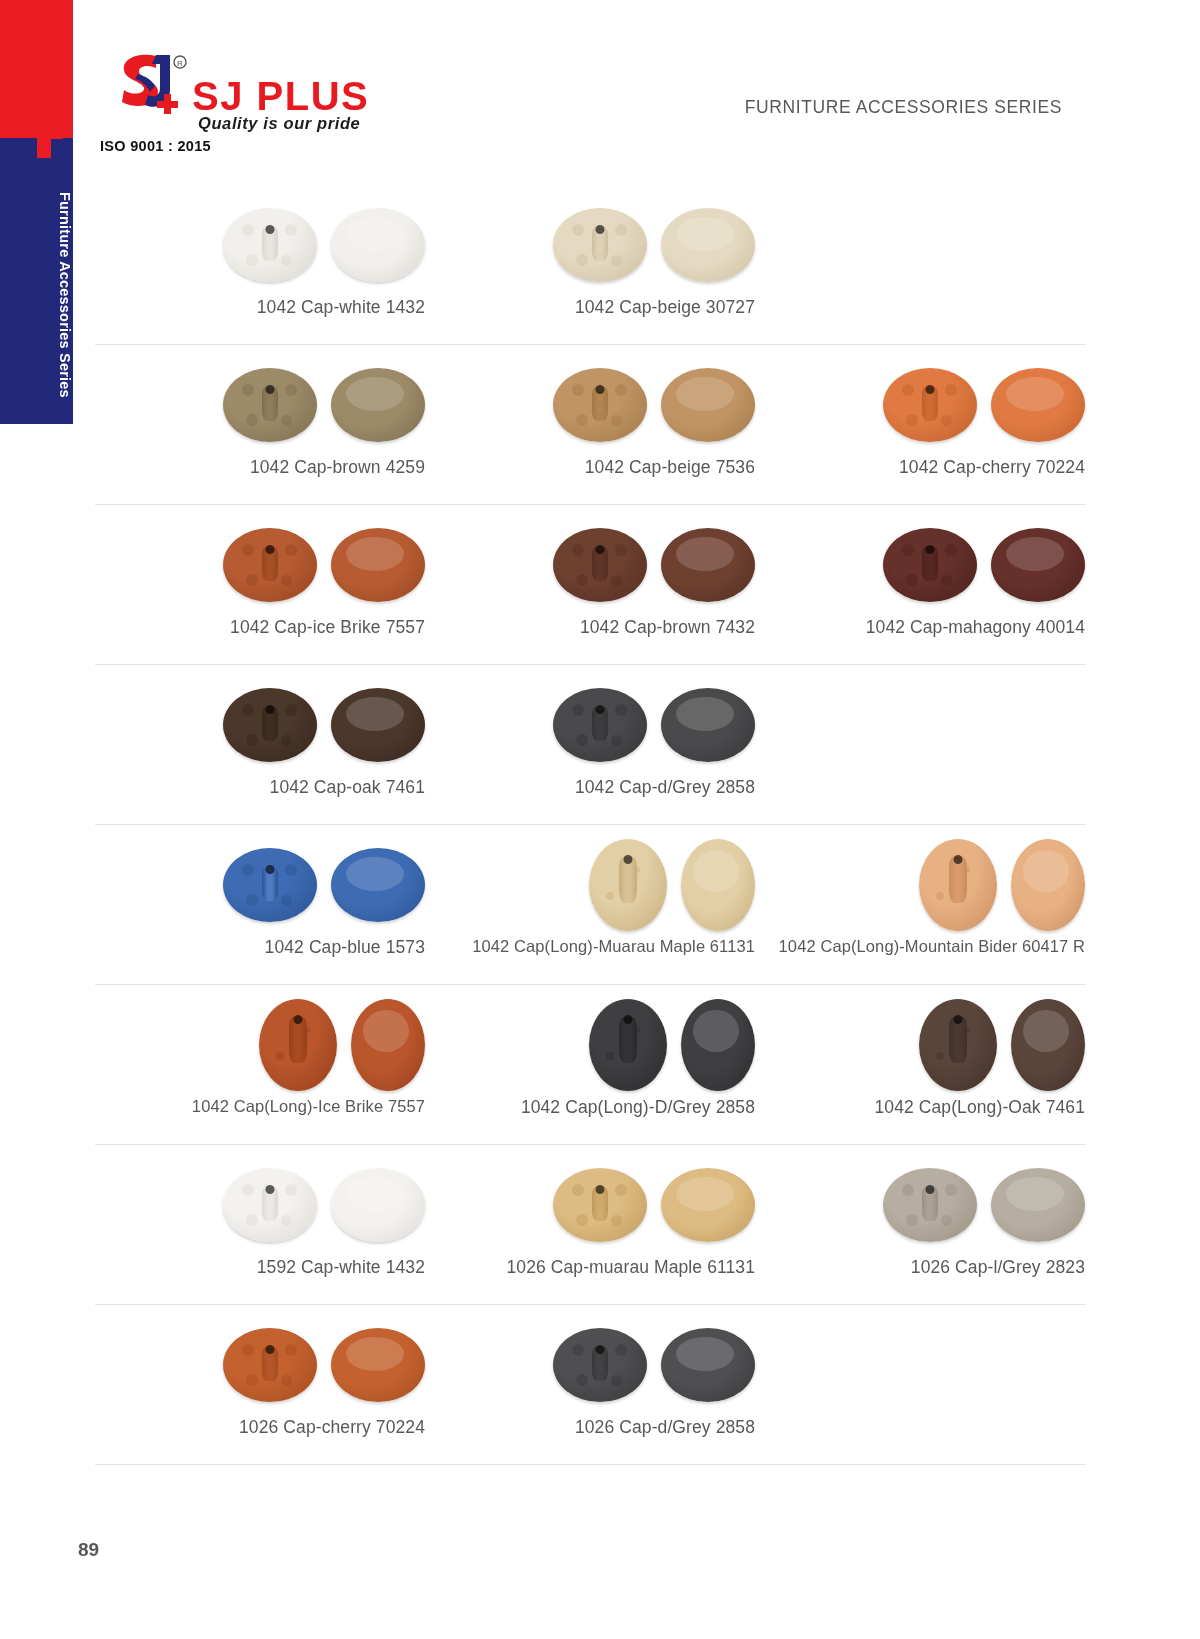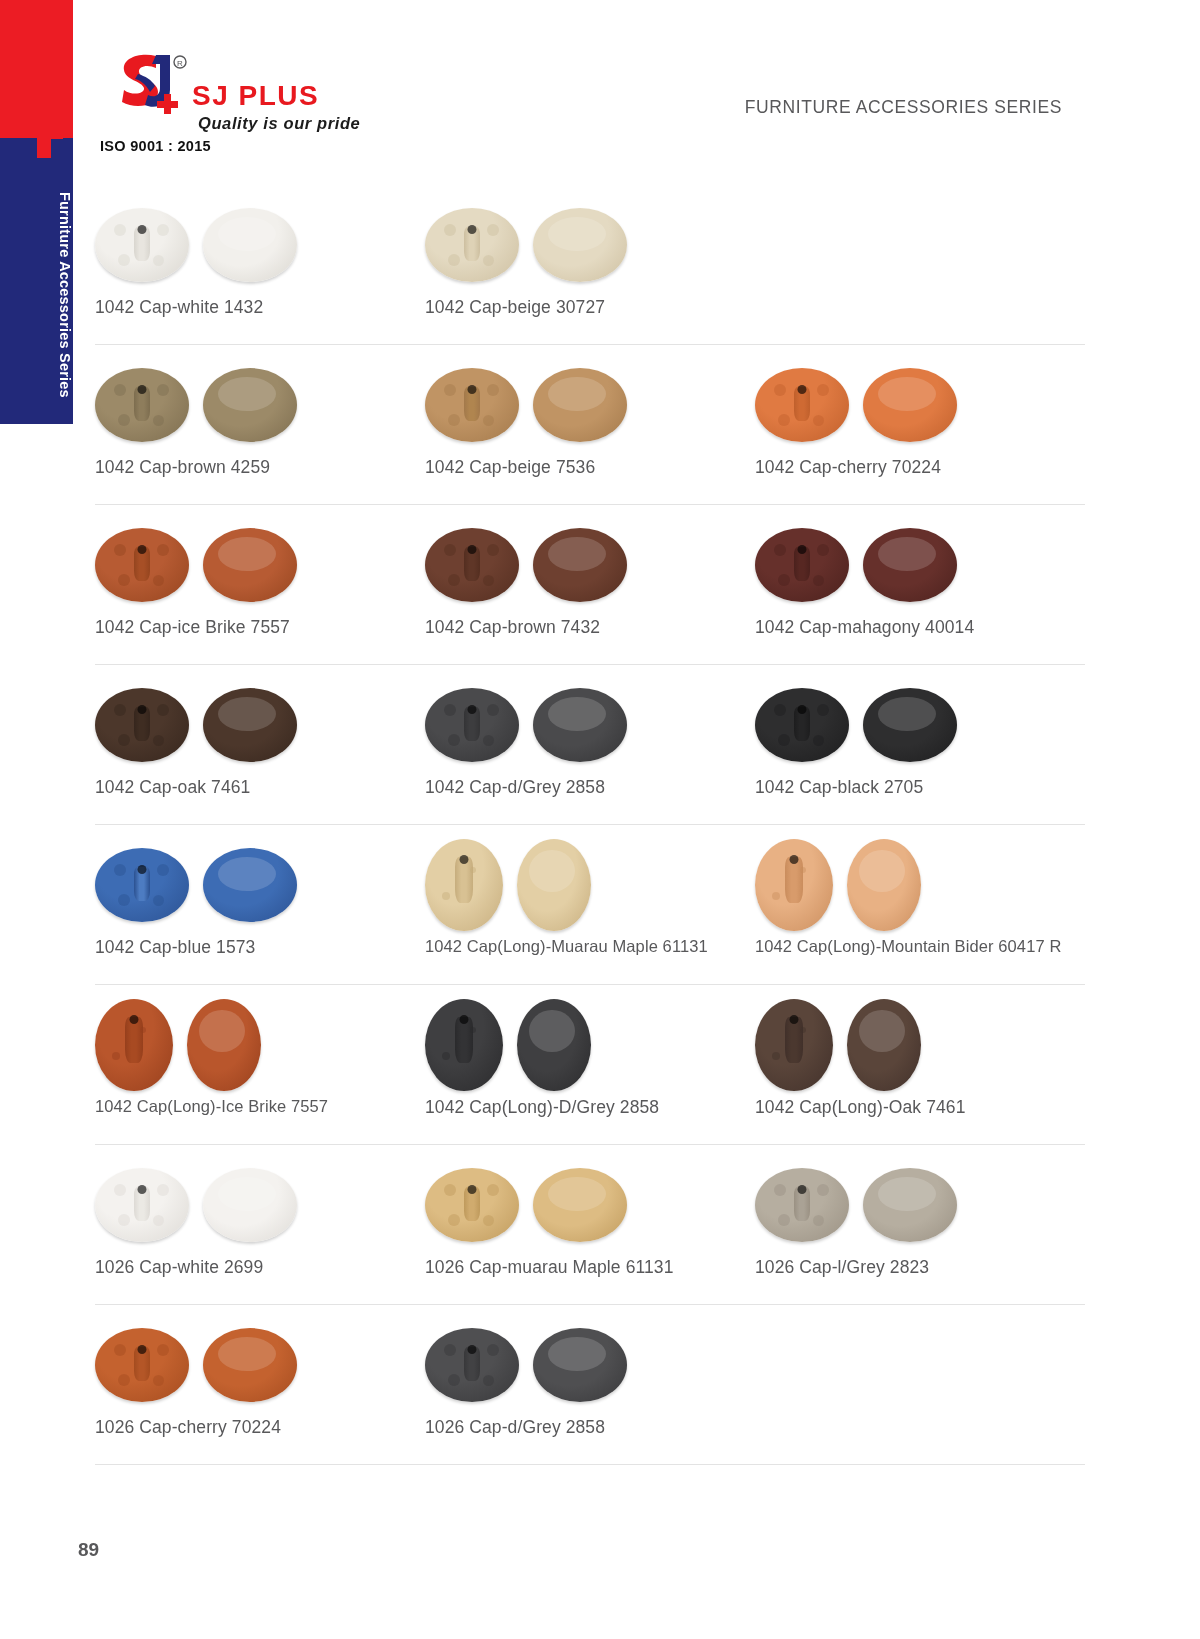--- a/index.html
+++ b/index.html
@@ -79,23 +79,23 @@
     height: 110px;
   }
   .logo-mark {
     position: absolute;
     left: 12px; top: 2px;
     width: 78px; height: 70px;
   }
   .logo-mark svg { display:block; }
   .brand-name {
     position: absolute;
-    left: 92px; top: 32px;
+    left: 92px; top: 26px;
     color: #e8191f;
-    font-size: 28px;
+    font-size: 40px;
     font-weight: bold;
     letter-spacing: 1.5px;
     font-family: "Liberation Sans", sans-serif;
   }
   .brand-tagline {
     position: absolute;
     left: 98px; top: 66px;
     color: #1c1c1c;
     font-size: 16.5px;
     font-style: italic;
@@ -133,21 +133,21 @@
     display: grid;
     grid-template-columns: 1fr 1fr 1fr;
     border-bottom: 1px solid #e3e3e3;
     height: 160px;
   }
   .prod-row:first-child { border-top: none; }
   .prod-cell {
     position: relative;
     display: flex;
     flex-direction: column;
-    align-items: flex-start;
+    align-items: flex-end;
     justify-content: flex-start;
     padding-top: 14px;
   }
   .prod-images {
     height: 92px;
     display: flex;
     align-items: center;
     justify-content: center;
     gap: 14px;
   }
@@ -444,40 +444,20 @@
               </span>
             </span>
             <span class="cap cap-front">
               <span class="cap-disc" style="display: block; width: 94px; height: 74px; background: radial-gradient(at 40% 32%, rgb(74, 74, 76) 0%, rgb(74, 74, 76) 48%, rgb(52, 52, 54) 100%);">
                 <span class="sheen"></span>
               </span>
             </span>
           </div>
           <div class="prod-label">1042 Cap-d/Grey 2858</div>
         </div>
-        <div class="prod-cell">
-          <div class="prod-images">
-            <span class="cap cap-back">
-              <span class="cap-disc" style="display: block; width: 94px; height: 74px; background: radial-gradient(at 38% 30%, rgb(46, 46, 47) 0%, rgb(46, 46, 47) 42%, rgb(29, 29, 30) 100%);">
-                <span class="post" style="width: 16px; height: 34px; top: 26%; background: linear-gradient(90deg, rgb(29, 29, 30) 0%, rgb(37, 37, 38) 35%, rgb(37, 37, 38) 62%, rgb(29, 29, 30) 100%);"></span>
-                <span class="post-hole" style="width: 9px; height: 9px; top: 23%;"></span>
-                <span class="dimple" style="left: 20%; top: 22%; width: 12px; height: 12px; background: rgb(29, 29, 30);"></span>
-                <span class="dimple" style="left: 66%; top: 22%; width: 12px; height: 12px; background: rgb(29, 29, 30);"></span>
-                <span class="dimple" style="left: 24%; top: 62%; width: 12px; height: 12px; background: rgb(29, 29, 30);"></span>
-                <span class="dimple" style="left: 62%; top: 64%; width: 11px; height: 11px; background: rgb(29, 29, 30);"></span>
-              </span>
-            </span>
-            <span class="cap cap-front">
-              <span class="cap-disc" style="display: block; width: 94px; height: 74px; background: radial-gradient(at 40% 32%, rgb(46, 46, 47) 0%, rgb(46, 46, 47) 48%, rgb(29, 29, 30) 100%);">
-                <span class="sheen"></span>
-              </span>
-            </span>
-          </div>
-          <div class="prod-label">1042 Cap-black 2705</div>
-        </div>
       </div>
       <div class="prod-row">
         <div class="prod-cell">
           <div class="prod-images">
             <span class="cap cap-back">
               <span class="cap-disc" style="display: block; width: 94px; height: 74px; background: radial-gradient(at 38% 30%, rgb(61, 108, 180) 0%, rgb(61, 108, 180) 42%, rgb(43, 81, 145) 100%);">
                 <span class="post" style="width: 16px; height: 34px; top: 26%; background: linear-gradient(90deg, rgb(43, 81, 145) 0%, rgb(77, 124, 194) 35%, rgb(77, 124, 194) 62%, rgb(43, 81, 145) 100%);"></span>
                 <span class="post-hole" style="width: 9px; height: 9px; top: 23%;"></span>
                 <span class="dimple" style="left: 20%; top: 22%; width: 12px; height: 12px; background: rgb(43, 81, 145);"></span>
                 <span class="dimple" style="left: 66%; top: 22%; width: 12px; height: 12px; background: rgb(43, 81, 145);"></span>
@@ -598,21 +578,21 @@
                 <span class="dimple" style="left: 24%; top: 62%; width: 12px; height: 12px; background: rgb(221, 218, 213);"></span>
                 <span class="dimple" style="left: 62%; top: 64%; width: 11px; height: 11px; background: rgb(221, 218, 213);"></span>
               </span>
             </span>
             <span class="cap cap-front">
               <span class="cap-disc" style="display: block; width: 94px; height: 74px; background: radial-gradient(at 40% 32%, rgb(244, 242, 239) 0%, rgb(244, 242, 239) 48%, rgb(221, 218, 213) 100%);">
                 <span class="sheen"></span>
               </span>
             </span>
           </div>
-          <div class="prod-label">1026 Cap-white 2699</div>
+          <div class="prod-label">1592 Cap-white 1432</div>
         </div>
         <div class="prod-cell">
           <div class="prod-images">
             <span class="cap cap-back">
               <span class="cap-disc" style="display: block; width: 94px; height: 74px; background: radial-gradient(at 38% 30%, rgb(221, 188, 131) 0%, rgb(221, 188, 131) 42%, rgb(191, 154, 92) 100%);">
                 <span class="post" style="width: 16px; height: 34px; top: 26%; background: linear-gradient(90deg, rgb(191, 154, 92) 0%, rgb(208, 171, 110) 35%, rgb(208, 171, 110) 62%, rgb(191, 154, 92) 100%);"></span>
                 <span class="post-hole" style="width: 9px; height: 9px; top: 23%;"></span>
                 <span class="dimple" style="left: 20%; top: 22%; width: 12px; height: 12px; background: rgb(191, 154, 92);"></span>
                 <span class="dimple" style="left: 66%; top: 22%; width: 12px; height: 12px; background: rgb(191, 154, 92);"></span>
                 <span class="dimple" style="left: 24%; top: 62%; width: 12px; height: 12px; background: rgb(191, 154, 92);"></span>

